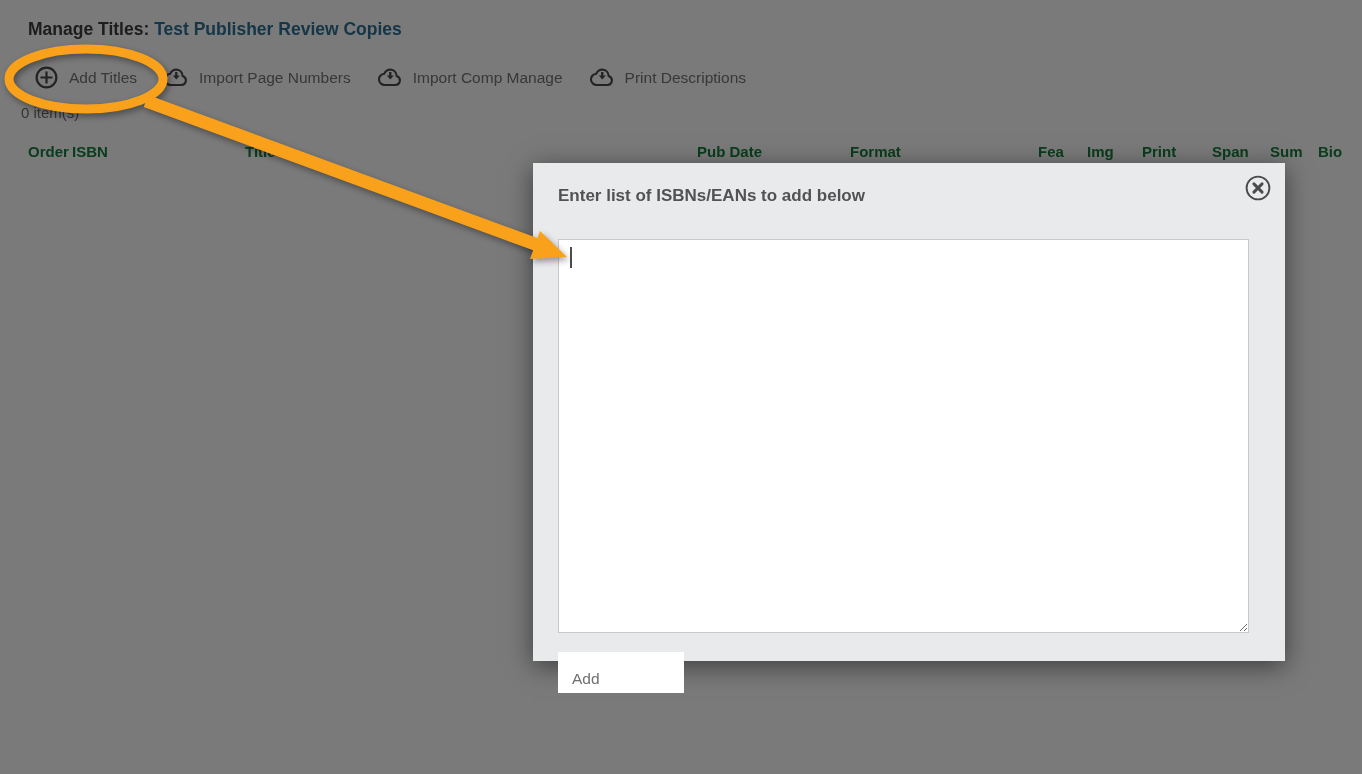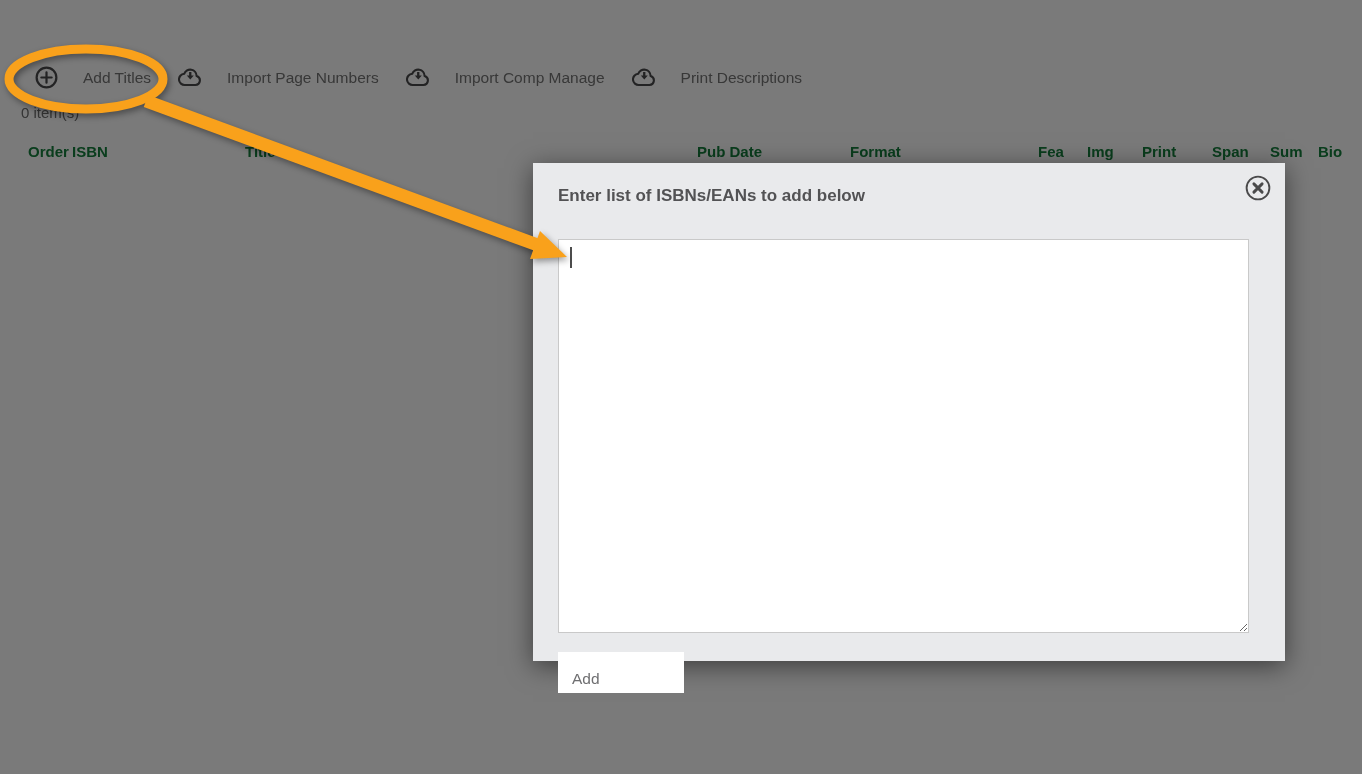--- a/index.html
+++ b/index.html
@@ -19,21 +19,21 @@
     font-size: 17.5px; font-weight: bold; color: #3d3d3d;
     white-space: nowrap;
   }
   .page-title .collection { color: #2e7296; }
 
   .toolbar {
     position: absolute; left: 35px; top: 66px;
     display: flex; align-items: center; gap: 27px;
   }
   .tool-btn {
-    display: flex; align-items: center; gap: 25px;
+    display: flex; align-items: center; gap: 11px;
     background: none; border: none; padding: 0;
     font-family: inherit; font-size: 15.5px; color: #757575;
     cursor: pointer; white-space: nowrap;
   }
   .tool-btn svg { display: block; }
 
   .items-count {
     position: absolute; left: 21px; top: 104px;
     font-size: 15px; color: #6f6f6f;
   }
@@ -98,20 +98,24 @@
     position: absolute; inset: 0; z-index: 30;
     pointer-events: none;
   }
   .annotation .shape { filter: drop-shadow(2px 3px 3px rgba(0,0,0,0.38)); }
 </style>
 </head>
 <body>
 
 <div class="bg-page">
 
+  <div class="page-title">
+    <span>Manage Titles:</span>
+    <span class="collection">Test Publisher Review Copies</span>
+  </div>
 
   <div class="toolbar">
     <button class="tool-btn">
       <span>
         <svg width="23" height="23" viewBox="0 0 24 24">
           <circle cx="12" cy="12" r="10.3" fill="none" stroke="#4a4a4b" stroke-width="2.3"></circle>
           <path d="M12 6.6 V17.4 M6.6 12 H17.4" stroke="#4a4a4b" stroke-width="2.3" stroke-linecap="round"></path>
         </svg>
       </span>
       <span>Add Titles</span>

